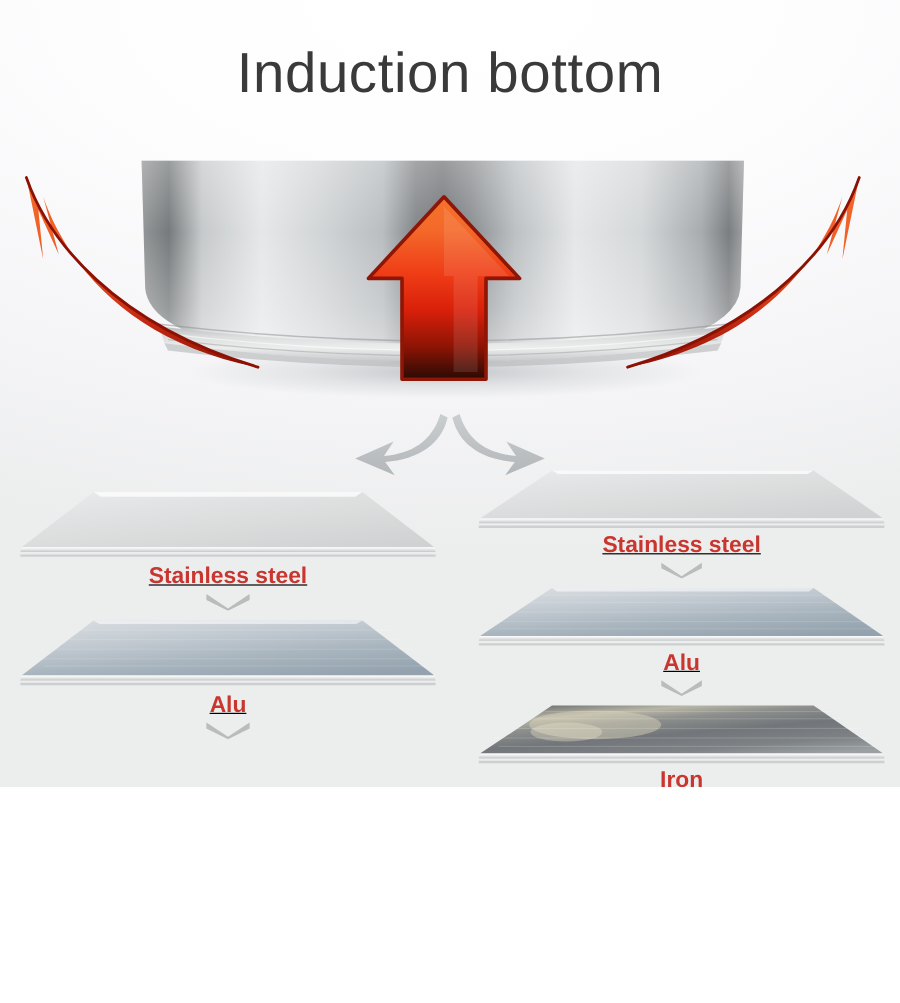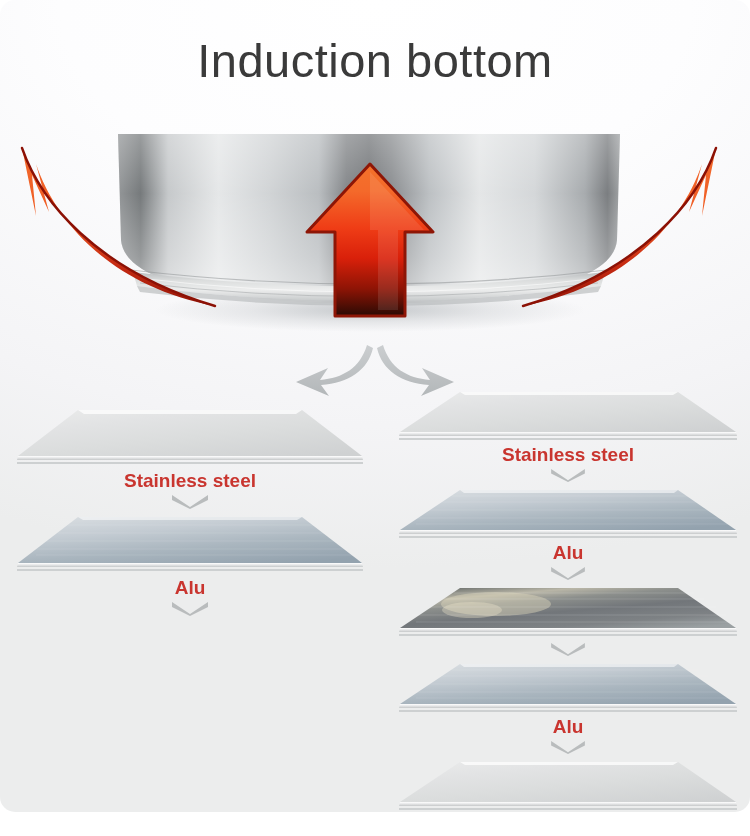--- a/index.html
+++ b/index.html
@@ -6,25 +6,24 @@
     margin: 0;
     padding: 0;
     background: #ffffff;
   }
   body {
     font-family: "Liberation Sans", sans-serif;
   }
   #page {
     position: relative;
     width: 750px;
-    height: 812px;
+    height: 656px;
     overflow: hidden;
     background:
       radial-gradient(ellipse 120% 70% at 50% 0%, #ffffff 0%, #fdfdfe 35%, #f4f4f6 75%, #eceded 100%);
-    border-radius: 15px;
   }
   
   #title {
     position: absolute;
     top: 33px;
     left: 0;
     width: 750px;
     text-align: center;
     font-size: 47px;
     font-weight: 300;
@@ -39,20 +38,21 @@
     top: 120px;
     left: 0;
     width: 750px;
     height: 290px;
   }
   #hero svg { display: block; }
 
   
   .stack {
     position: absolute;
+    text-decoration: underline;
   }
   #stack-left { left: 6px; top: 404px; width: 368px; }
   #stack-right { left: 386px; top: 386px; width: 364px; }
 
   .layer-block { position: relative; }
 
   .plate-wrap {
     position: relative;
     width: 100%;
   }
@@ -320,20 +320,21 @@
             <path d="M30,40 L344,40"></path>
               <path d="M26,33 L340,33"></path>
               <path d="M44,25 L330,25"></path>
             <path d="M58,17 L318,17"></path>
               <path d="M68,11 L308,11"></path>
           </g>
           <path d="M14,46 L350,46 L351,50 L13,50 Z" fill="url(#plateEdge)"></path>
           <path d="M13,52 L351,52 L351,54 L13,54 Z" fill="#cdd0d1"></path>
         </svg>
       </div>
+      <div class="layer-label">Iron</div>
       <svg class="chev" width="38" height="15" viewBox="0 0 40 16">
         <path d="M2,2 L20,14 L38,2 L38,7 L20,16 L2,7 Z" fill="#b9bcbd"></path>
       </svg>
     </div>
 
     <div class="layer-block">
       <div class="plate-wrap">
         <svg viewBox="0 0 364 58" preserveAspectRatio="none" height="58">
           <path d="M74,6 L292,6 L350,46 L14,46 Z" fill="url(#plateAlu)"></path>
           <path d="M74,6 L292,6 L288,9 L78,9 Z" fill="#ffffff" opacity="0.55"></path>

